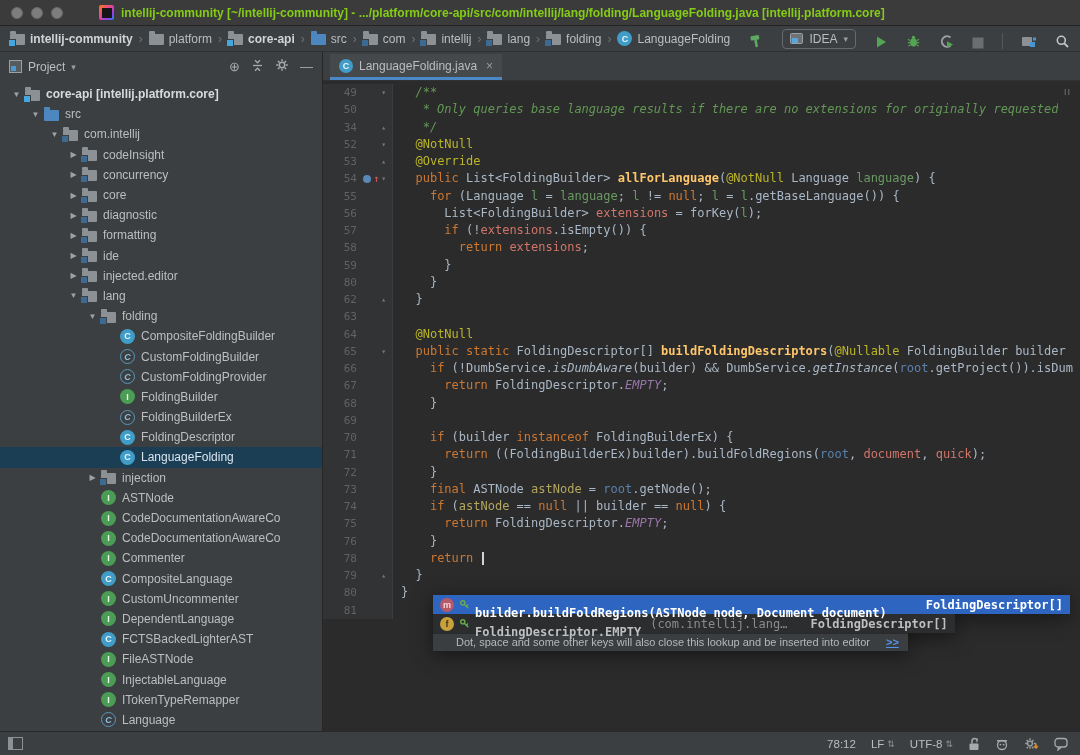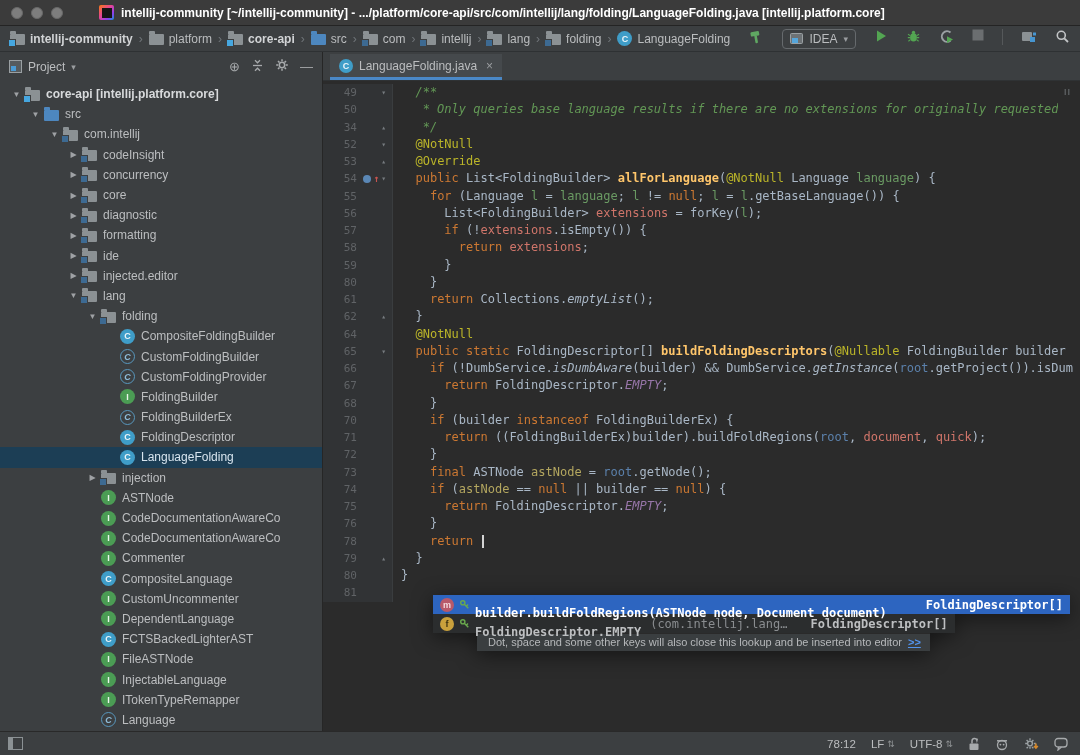--- a/index.html
+++ b/index.html
@@ -4,40 +4,40 @@
 <style>
   html,body{margin:0;padding:0;background:#2b2b2b;}
   body{width:1080px;height:755px;overflow:hidden;position:relative;font-family:"Liberation Sans",sans-serif;-webkit-user-select:none;user-select:none;}
   
   .titlebar{height:26px;background:#3b3b3b;border-bottom:1px solid #242424;display:flex;align-items:center;box-sizing:border-box;}
   .lights{display:flex;gap:8px;padding-left:11px;}
   .light{width:12px;height:12px;border-radius:50%;background:#7d7d7d;border:1px solid #686868;box-sizing:border-box;}
   .title-wrap{display:flex;align-items:center;gap:7px;margin-left:36px;min-width:0;}
   .app-icon{width:15px;height:15px;border-radius:2px;background:linear-gradient(135deg,#f97a12,#e3439b 45%,#8a41f0 75%,#0b98d5);position:relative;flex:none;}
   .app-icon::after{content:"";position:absolute;inset:2.5px;background:#151515;}
-  .window-title{font-size:12px;font-weight:bold;color:#ffffff;white-space:nowrap;overflow:hidden;}
+  .window-title{font-size:12px;font-weight:bold;color:#84cc16;white-space:nowrap;overflow:hidden;}
   
   .navbar{height:26px;background:#3c3f41;border-bottom:1px solid #2e3133;display:flex;align-items:center;justify-content:space-between;padding:0 10px 0 8px;box-sizing:border-box;}
   .crumbs{display:flex;align-items:center;font-size:12px;color:#bbbdbf;min-width:0;white-space:nowrap;}
   .crumb{display:flex;align-items:center;gap:5px;padding:1px 2px;}
   .crumb.bold{font-weight:bold;color:#d2d4d6;}
   .crumb-sep{color:#6f7478;font-size:12px;margin:0 4px;}
   .folder{position:relative;width:15px;height:11px;background:#8b9194;border-radius:1px;margin-top:2px;flex:none;}
   .folder::before{content:"";position:absolute;top:-3px;left:0;width:6px;height:3px;background:inherit;border-radius:1px 1px 0 0;}
   .folder.f-src{background:#4d87bf;}
   .folder.f-module::after,.folder.f-package::after{content:"";position:absolute;left:-2px;bottom:-2px;width:6px;height:6px;border:1px solid #3c3f41;}
   .folder.f-module::after{background:#46a7e0;}
   .folder.f-package::after{background:#3d6a92;}
   .circ{width:15px;height:15px;border-radius:50%;display:flex;align-items:center;justify-content:center;font:bold 9px "Liberation Sans",sans-serif;flex:none;box-sizing:border-box;}
   .c-class{background:#3f9dc8;color:#eaf4f9;}
   .c-abstract{background:transparent;border:1px solid #5897bd;color:#8dbbd8;font-style:italic;}
   .c-interface{background:#4b9c54;color:#e9f5ea;}
   .c-method{background:#b8596a;color:#f4dade;}
   .c-field{background:#c9a03c;color:#3c3110;}
-  .toolbar{display:flex;align-items:flex-start;gap:18px;flex:none;}
+  .toolbar{display:flex;align-items:flex-end;gap:18px;flex:none;}
   .tb-btn{display:flex;align-items:center;justify-content:center;cursor:default;}
   .runbox{display:flex;align-items:center;gap:6px;border:1px solid #666a6d;border-radius:4px;padding:2px 7px;color:#bbbdbf;font-size:12px;}
   .tb-sep{width:1px;height:16px;background:#55585a;}
   .dd-arrow{color:#9a9da0;font-size:9px;}
   
   .main{display:flex;height:679px;}
   .panel{width:323px;background:#3c3f41;border-right:1px solid #262626;display:flex;flex-direction:column;box-sizing:border-box;flex:none;}
   .panel-header{height:29px;display:flex;align-items:center;padding:0 9px;color:#bbbdbf;font-size:12px;flex:none;}
   .ph-title{display:flex;align-items:center;gap:6px;}
   .proj-icon{width:13px;height:13px;border:1px solid #9aa0a3;box-sizing:border-box;position:relative;background:#565b5e;}
@@ -72,21 +72,21 @@
   .caret{display:inline-block;width:2px;height:13px;background:#d4d4d4;vertical-align:text-bottom;margin-left:1px;}
   .stripe-marker{position:absolute;top:6px;right:9px;color:#5c6062;font-size:9px;font-weight:bold;letter-spacing:1px;font-family:"Liberation Sans",sans-serif;}
   
   .popup{position:absolute;left:110px;top:514px;z-index:5;filter:drop-shadow(0 4px 10px rgba(0,0,0,.5));}
   .pop-row{height:19px;display:flex;align-items:center;gap:5px;padding:0 7px;color:#bdbfc1;white-space:nowrap;background:#2b2d2e;width:max-content;box-sizing:border-box;}
   .pop-row.sel{background:#2d65c0;color:#fff;width:637px;}
   .pop-main{font-weight:bold;margin-top:16px;}
   .pop-tail{color:#8a8d90;margin-left:4px;}
   .pop-type{margin-left:auto;padding-left:26px;font-weight:bold;}
   .pop-row:not(.sel) .pop-type{padding-left:18px;margin-left:0;}
-  .pop-hint{background:#3a3e40;border-top:1px solid #2a2a2a;font-family:"Liberation Sans",sans-serif;font-size:11px;color:#b6b8ba;padding:2px 9px 3px 11px;display:flex;gap:6px;align-items:center;width:max-content;margin-left:44px;}
+  .pop-hint{background:#3a3e40;border-top:1px solid #2a2a2a;font-family:"Liberation Sans",sans-serif;font-size:11px;color:#b6b8ba;padding:2px 9px 3px 23px;display:flex;gap:16px;align-items:center;width:max-content;}
   .pop-link{color:#5394ec;font-weight:bold;text-decoration:underline;}
   .key-icon{display:flex;flex:none;}
   .pop-row .circ{width:14px;height:14px;}
   
   .statusbar{height:24px;background:#3c3f41;border-top:1px solid #292929;display:flex;align-items:center;padding:0 12px 0 8px;font-size:11.5px;color:#bbbdbf;box-sizing:border-box;}
   .sb-toggle{width:15px;height:13px;border:1.5px solid #8b9194;box-sizing:border-box;position:relative;}
   .sb-toggle::after{content:"";position:absolute;left:0;top:0;bottom:0;width:4px;background:#8b9194;}
   .sb-right{margin-left:auto;display:flex;align-items:center;gap:15px;}
   .sb-item{display:flex;align-items:center;gap:3px;}
   .updown{font-size:9px;color:#8f9294;}
@@ -478,27 +478,28 @@
           <div class="code-line"><span class="gutwrap"><span class="lnum">34</span><span class="gut"><span class="fold">▴</span></span></span><span class="ctext"><span class="tk-c">   */</span></span></div>
           <div class="code-line"><span class="gutwrap"><span class="lnum">52</span><span class="gut"><span class="fold">▾</span></span></span><span class="ctext"><span class="tk-d">  </span><span class="tk-a">@NotNull</span></span></div>
           <div class="code-line"><span class="gutwrap"><span class="lnum">53</span><span class="gut"><span class="fold">▴</span></span></span><span class="ctext"><span class="tk-d">  </span><span class="tk-a">@Override</span></span></div>
           <div class="code-line"><span class="gutwrap"><span class="lnum">54</span><span class="gut"><span class="ovr-circle"></span><span class="ovr-arrow">↑</span><span class="fold">▾</span></span></span><span class="ctext"><span class="tk-d">  </span><span class="tk-k">public </span><span class="tk-d">List&lt;FoldingBuilder&gt; </span><span class="tk-m">allForLanguage</span><span class="tk-d">(</span><span class="tk-a">@NotNull</span><span class="tk-d"> Language </span><span class="tk-vg">language</span><span class="tk-d">) {</span></span></div>
           <div class="code-line"><span class="gutwrap"><span class="lnum">55</span><span class="gut"></span></span><span class="ctext"><span class="tk-d">    </span><span class="tk-k">for</span><span class="tk-d"> (Language </span><span class="tk-vg">l</span><span class="tk-d"> = </span><span class="tk-vg">language</span><span class="tk-d">; </span><span class="tk-vg">l</span><span class="tk-d"> != </span><span class="tk-k">null</span><span class="tk-d">; </span><span class="tk-vg">l</span><span class="tk-d"> = </span><span class="tk-vg">l</span><span class="tk-d">.getBaseLanguage()) {</span></span></div>
           <div class="code-line"><span class="gutwrap"><span class="lnum">56</span><span class="gut"></span></span><span class="ctext"><span class="tk-d">      List&lt;FoldingBuilder&gt; </span><span class="tk-vs">extensions</span><span class="tk-d"> = forKey(</span><span class="tk-vg">l</span><span class="tk-d">);</span></span></div>
           <div class="code-line"><span class="gutwrap"><span class="lnum">57</span><span class="gut"></span></span><span class="ctext"><span class="tk-d">      </span><span class="tk-k">if</span><span class="tk-d"> (!</span><span class="tk-vs">extensions</span><span class="tk-d">.isEmpty()) {</span></span></div>
           <div class="code-line"><span class="gutwrap"><span class="lnum">58</span><span class="gut"></span></span><span class="ctext"><span class="tk-d">        </span><span class="tk-k">return</span><span class="tk-d"> </span><span class="tk-vs">extensions</span><span class="tk-d">;</span></span></div>
           <div class="code-line"><span class="gutwrap"><span class="lnum">59</span><span class="gut"></span></span><span class="ctext"><span class="tk-d">      }</span></span></div>
           <div class="code-line"><span class="gutwrap"><span class="lnum">80</span><span class="gut"></span></span><span class="ctext"><span class="tk-d">    }</span></span></div>
-          <div class="code-line"><span class="gutwrap"><span class="lnum">61</span><span class="gut"></span></span><span class="ctext"><span class="tk-d">    </span><span class="tk-k">return</span><span class="tk-d"> Collections.</span><span class="tk-st">emptyList</span><span class="tk-d">();</span></span></div>
           <div class="code-line"><span class="gutwrap"><span class="lnum">62</span><span class="gut"><span class="fold">▴</span></span></span><span class="ctext"><span class="tk-d">  }</span></span></div>
+          <div class="code-line"><span class="gutwrap"><span class="lnum">63</span><span class="gut"></span></span><span class="ctext"></span></div>
           <div class="code-line"><span class="gutwrap"><span class="lnum">64</span><span class="gut"></span></span><span class="ctext"><span class="tk-d">  </span><span class="tk-a">@NotNull</span></span></div>
           <div class="code-line"><span class="gutwrap"><span class="lnum">65</span><span class="gut"><span class="fold">▾</span></span></span><span class="ctext"><span class="tk-d">  </span><span class="tk-k">public static </span><span class="tk-d">FoldingDescriptor[] </span><span class="tk-m">buildFoldingDescriptors</span><span class="tk-d">(</span><span class="tk-a">@Nullable</span><span class="tk-d"> FoldingBuilder builder</span></span></div>
           <div class="code-line"><span class="gutwrap"><span class="lnum">66</span><span class="gut"></span></span><span class="ctext"><span class="tk-d">    </span><span class="tk-k">if</span><span class="tk-d"> (!DumbService.</span><span class="tk-st">isDumbAware</span><span class="tk-d">(builder) &amp;&amp; DumbService.</span><span class="tk-st">getInstance</span><span class="tk-d">(</span><span class="tk-vb">root</span><span class="tk-d">.getProject()).isDum</span></span></div>
           <div class="code-line"><span class="gutwrap"><span class="lnum">67</span><span class="gut"></span></span><span class="ctext"><span class="tk-d">      </span><span class="tk-k">return</span><span class="tk-d"> FoldingDescriptor.</span><span class="tk-p">EMPTY</span><span class="tk-d">;</span></span></div>
           <div class="code-line"><span class="gutwrap"><span class="lnum">68</span><span class="gut"></span></span><span class="ctext"><span class="tk-d">    }</span></span></div>
+          <div class="code-line"><span class="gutwrap"><span class="lnum">69</span><span class="gut"></span></span><span class="ctext"></span></div>
           <div class="code-line"><span class="gutwrap"><span class="lnum">70</span><span class="gut"></span></span><span class="ctext"><span class="tk-d">    </span><span class="tk-k">if</span><span class="tk-d"> (builder </span><span class="tk-k">instanceof</span><span class="tk-d"> FoldingBuilderEx) {</span></span></div>
           <div class="code-line"><span class="gutwrap"><span class="lnum">71</span><span class="gut"></span></span><span class="ctext"><span class="tk-d">      </span><span class="tk-k">return</span><span class="tk-d"> ((FoldingBuilderEx)builder).buildFoldRegions(</span><span class="tk-vb">root</span><span class="tk-d">, </span><span class="tk-vs">document</span><span class="tk-d">, </span><span class="tk-vs">quick</span><span class="tk-d">);</span></span></div>
           <div class="code-line"><span class="gutwrap"><span class="lnum">72</span><span class="gut"></span></span><span class="ctext"><span class="tk-d">    }</span></span></div>
           <div class="code-line"><span class="gutwrap"><span class="lnum">73</span><span class="gut"></span></span><span class="ctext"><span class="tk-d">    </span><span class="tk-k">final </span><span class="tk-d">ASTNode </span><span class="tk-vy">astNode</span><span class="tk-d"> = </span><span class="tk-vb">root</span><span class="tk-d">.getNode();</span></span></div>
           <div class="code-line"><span class="gutwrap"><span class="lnum">74</span><span class="gut"></span></span><span class="ctext"><span class="tk-d">    </span><span class="tk-k">if</span><span class="tk-d"> (</span><span class="tk-vy">astNode</span><span class="tk-d"> == </span><span class="tk-k">null</span><span class="tk-d"> || builder == </span><span class="tk-k">null</span><span class="tk-d">) {</span></span></div>
           <div class="code-line"><span class="gutwrap"><span class="lnum">75</span><span class="gut"></span></span><span class="ctext"><span class="tk-d">      </span><span class="tk-k">return</span><span class="tk-d"> FoldingDescriptor.</span><span class="tk-p">EMPTY</span><span class="tk-d">;</span></span></div>
           <div class="code-line"><span class="gutwrap"><span class="lnum">76</span><span class="gut"></span></span><span class="ctext"><span class="tk-d">    }</span></span></div>
           <div class="code-line"><span class="gutwrap"><span class="lnum">78</span><span class="gut"></span></span><span class="ctext"><span class="tk-d">    </span><span class="tk-k">return</span><span class="tk-d"> </span><span class="caret"></span></span></div>
           <div class="code-line"><span class="gutwrap"><span class="lnum">79</span><span class="gut"><span class="fold">▴</span></span></span><span class="ctext"><span class="tk-d">  }</span></span></div>
           <div class="code-line"><span class="gutwrap"><span class="lnum">80</span><span class="gut"></span></span><span class="ctext"><span class="tk-d">}</span></span></div>

